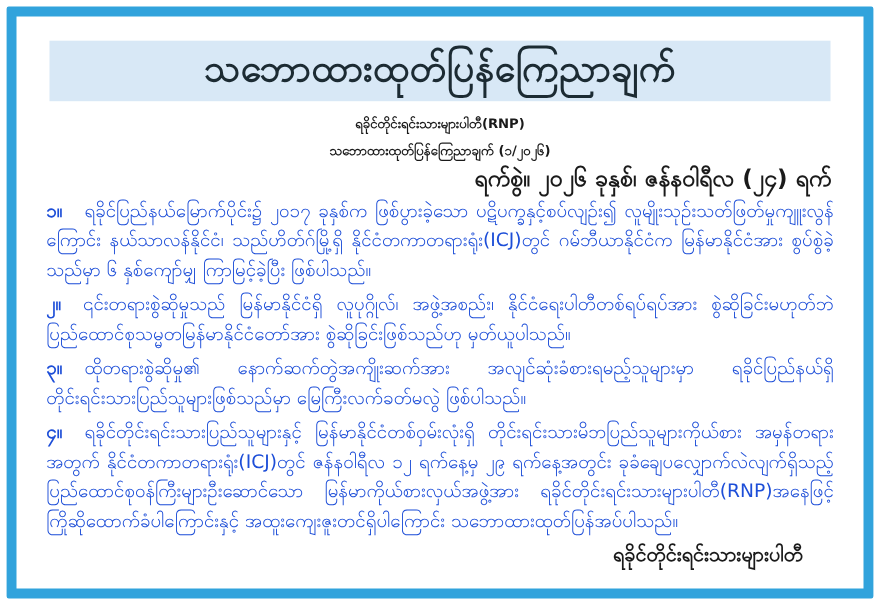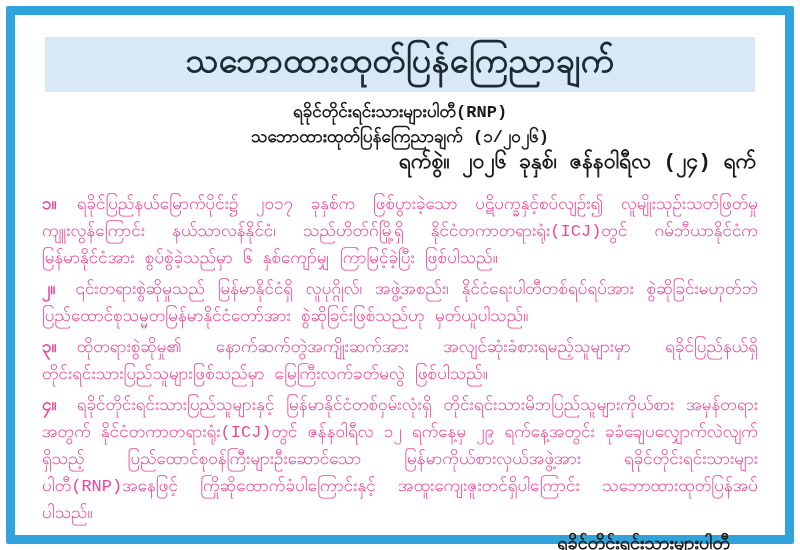--- a/index.html
+++ b/index.html
@@ -8,21 +8,20 @@
     background: #ffffff;
     font-family: "DejaVu Sans", "Liberation Sans", sans-serif;
   }
   .page {
     position: relative;
     width: 800px;
     height: 550px;
     background: #ffffff;
     box-sizing: border-box;
     overflow: hidden;
-    font-family: Liberation Mono, monospace;
   }
   .frame {
     position: absolute;
     left: 6px;
     top: 6px;
     right: 6px;
     bottom: 6px;
     border: 9px solid #31a3dc;
     border-radius: 2px;
     box-sizing: border-box;
@@ -48,36 +47,35 @@
     color: #1c2b33;
     letter-spacing: 0.5px;
     line-height: 1.2;
   }
   .subheader {
     text-align: center;
     margin-top: 8px;
     color: #1a1a1a;
   }
   .subheader .line {
-    font-size: 17px;
+    font-size: 12px;
     font-weight: bold;
     line-height: 25px;
   }
   .date-line {
     text-align: right;
     padding-right: 14px;
     font-size: 21px;
     font-weight: bold;
     color: #1a1a1a;
     line-height: 25px;
   }
   .body-text {
     padding: 4px 12px 0 12px;
-    color: #ec4899;
-    margin-top: 12px;
+    color: #1d4ed8;
   }
   .para {
     font-size: 17px;
     line-height: 27px;
     text-align: justify;
     margin-bottom: 4px;
   }
   .para-num {
     display: inline-block;
     margin-right: 20px;

